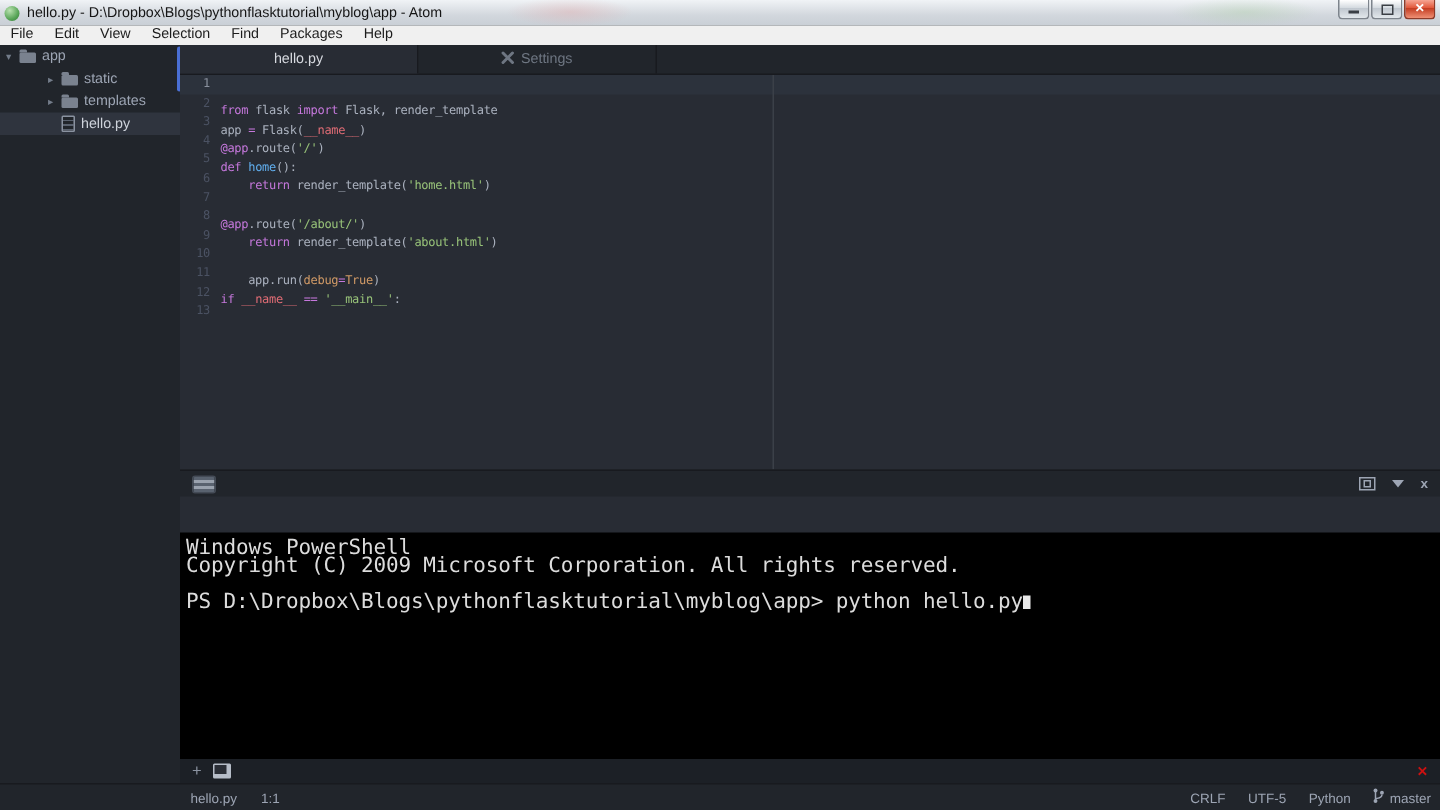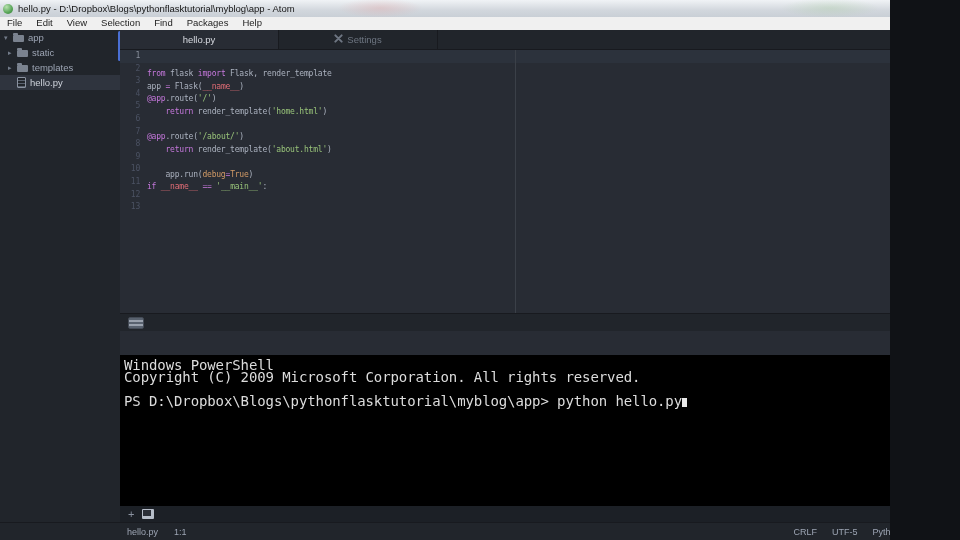--- a/index.html
+++ b/index.html
@@ -1,16 +1,16 @@
 <!DOCTYPE html>
 <html><head>
 <meta charset="utf-8">
 <style>
   html,body{margin:0;padding:0;background:#101216;}
-  .app{position:relative;width:890px;height:540px;overflow:hidden;background:#282c34;font-family:"Liberation Sans",sans-serif;}
+  .app{position:relative;width:960px;height:540px;overflow:hidden;background:#282c34;font-family:"Liberation Sans",sans-serif;}
 
   
   .titlebar{position:absolute;left:0;top:0;width:960px;height:17px;
     background:linear-gradient(#f0f3f6,#d2d7dd 60%,#c9cfd6);
     display:flex;align-items:center;box-sizing:border-box;padding-left:3px;}
   .titlebar::before{content:"";position:absolute;inset:0;
     background:radial-gradient(60px 14px at 380px 8px,rgba(225,160,160,.35),transparent 70%),
                radial-gradient(70px 14px at 830px 8px,rgba(160,200,150,.30),transparent 70%);}
   .app-icon{width:10px;height:10px;border-radius:50%;background:radial-gradient(circle at 35% 30%,#b9e2b0,#57a457 60%,#2f7a34);margin-right:5px;position:relative;}
   .title-text{font-size:9.5px;color:#151515;position:relative;white-space:nowrap;}
@@ -25,21 +25,21 @@
 
   
   .menubar{position:absolute;left:0;top:17px;width:960px;height:13px;background:#f0f0f0;
     display:flex;align-items:flex-start;font-size:9.5px;color:#1c1c1c;}
   .menu-item{padding:0 7px;}
 
   
   .sidebar{position:absolute;left:0;top:30px;width:120px;height:492px;background:#21252b;
     font-size:9.5px;color:#9da5b4;}
   .tree-row{height:15px;display:flex;align-items:center;padding-left:4px;white-space:nowrap;}
-  .tree-row.d1{padding-left:8px;}
+  .tree-row.d1{padding-left:32px;}
   .tree-row.selected{background:#2f343e;color:#ced3db;}
   .chevron{width:9px;font-size:7px;color:#737c8a;flex:none;}
   .spacer{width:9px;flex:none;}
   .folder-icon{width:11px;height:7px;background:#7a828f;border-radius:1px;position:relative;margin:2px 4px 0 0;flex:none;}
   .folder-icon::before{content:"";position:absolute;top:-2px;left:0;width:5px;height:2px;background:#7a828f;border-radius:1px 1px 0 0;}
   .file-icon{width:7px;height:9px;border:1px solid #8a92a0;border-radius:1px;margin-right:4px;flex:none;
     background:repeating-linear-gradient(#21252b 0 2px,#5a626f 2px 3px);}
   .tree-scrollbar{position:absolute;right:-1px;top:1px;width:3px;height:30px;background:#4a6fd4;border-radius:2px;}
 
   
@@ -176,20 +176,21 @@
         <div class="ln">9</div>
         <div class="ln">10</div>
         <div class="ln">11</div>
         <div class="ln">12</div>
         <div class="ln">13</div>
       </div>
     <div class="code" id="code">
         <div class="code-line"><span class="kw">from</span><span> flask </span><span class="kw">import</span><span> Flask, render_template</span></div>
         <div class="code-line"><span>app </span><span class="op">=</span><span> Flask(</span><span class="magic">__name__</span><span>)</span></div>
         <div class="code-line"><span class="kw">@app</span><span>.route(</span><span class="str">'/'</span><span>)</span></div>
+        <div class="code-line"><span class="kw">def</span><span> </span><span class="fn">home</span><span>():</span></div>
         <div class="code-line"><span>    </span><span class="kw">return</span><span> render_template(</span><span class="str">'home.html'</span><span>)</span></div>
         <div class="code-line"> </div>
         <div class="code-line"><span class="kw">@app</span><span>.route(</span><span class="str">'/about/'</span><span>)</span></div>
         <div class="code-line"><span>    </span><span class="kw">return</span><span> render_template(</span><span class="str">'about.html'</span><span>)</span></div>
         <div class="code-line"> </div>
         <div class="code-line"><span>    app.run(</span><span class="num">debug</span><span class="op">=</span><span class="num">True</span><span>)</span></div>
         <div class="code-line"><span class="kw">if</span><span> </span><span class="magic">__name__</span><span> </span><span class="op">==</span><span> </span><span class="str">'__main__'</span><span>:</span></div>
         <div class="code-line"> </div>
       </div>
   </div>

